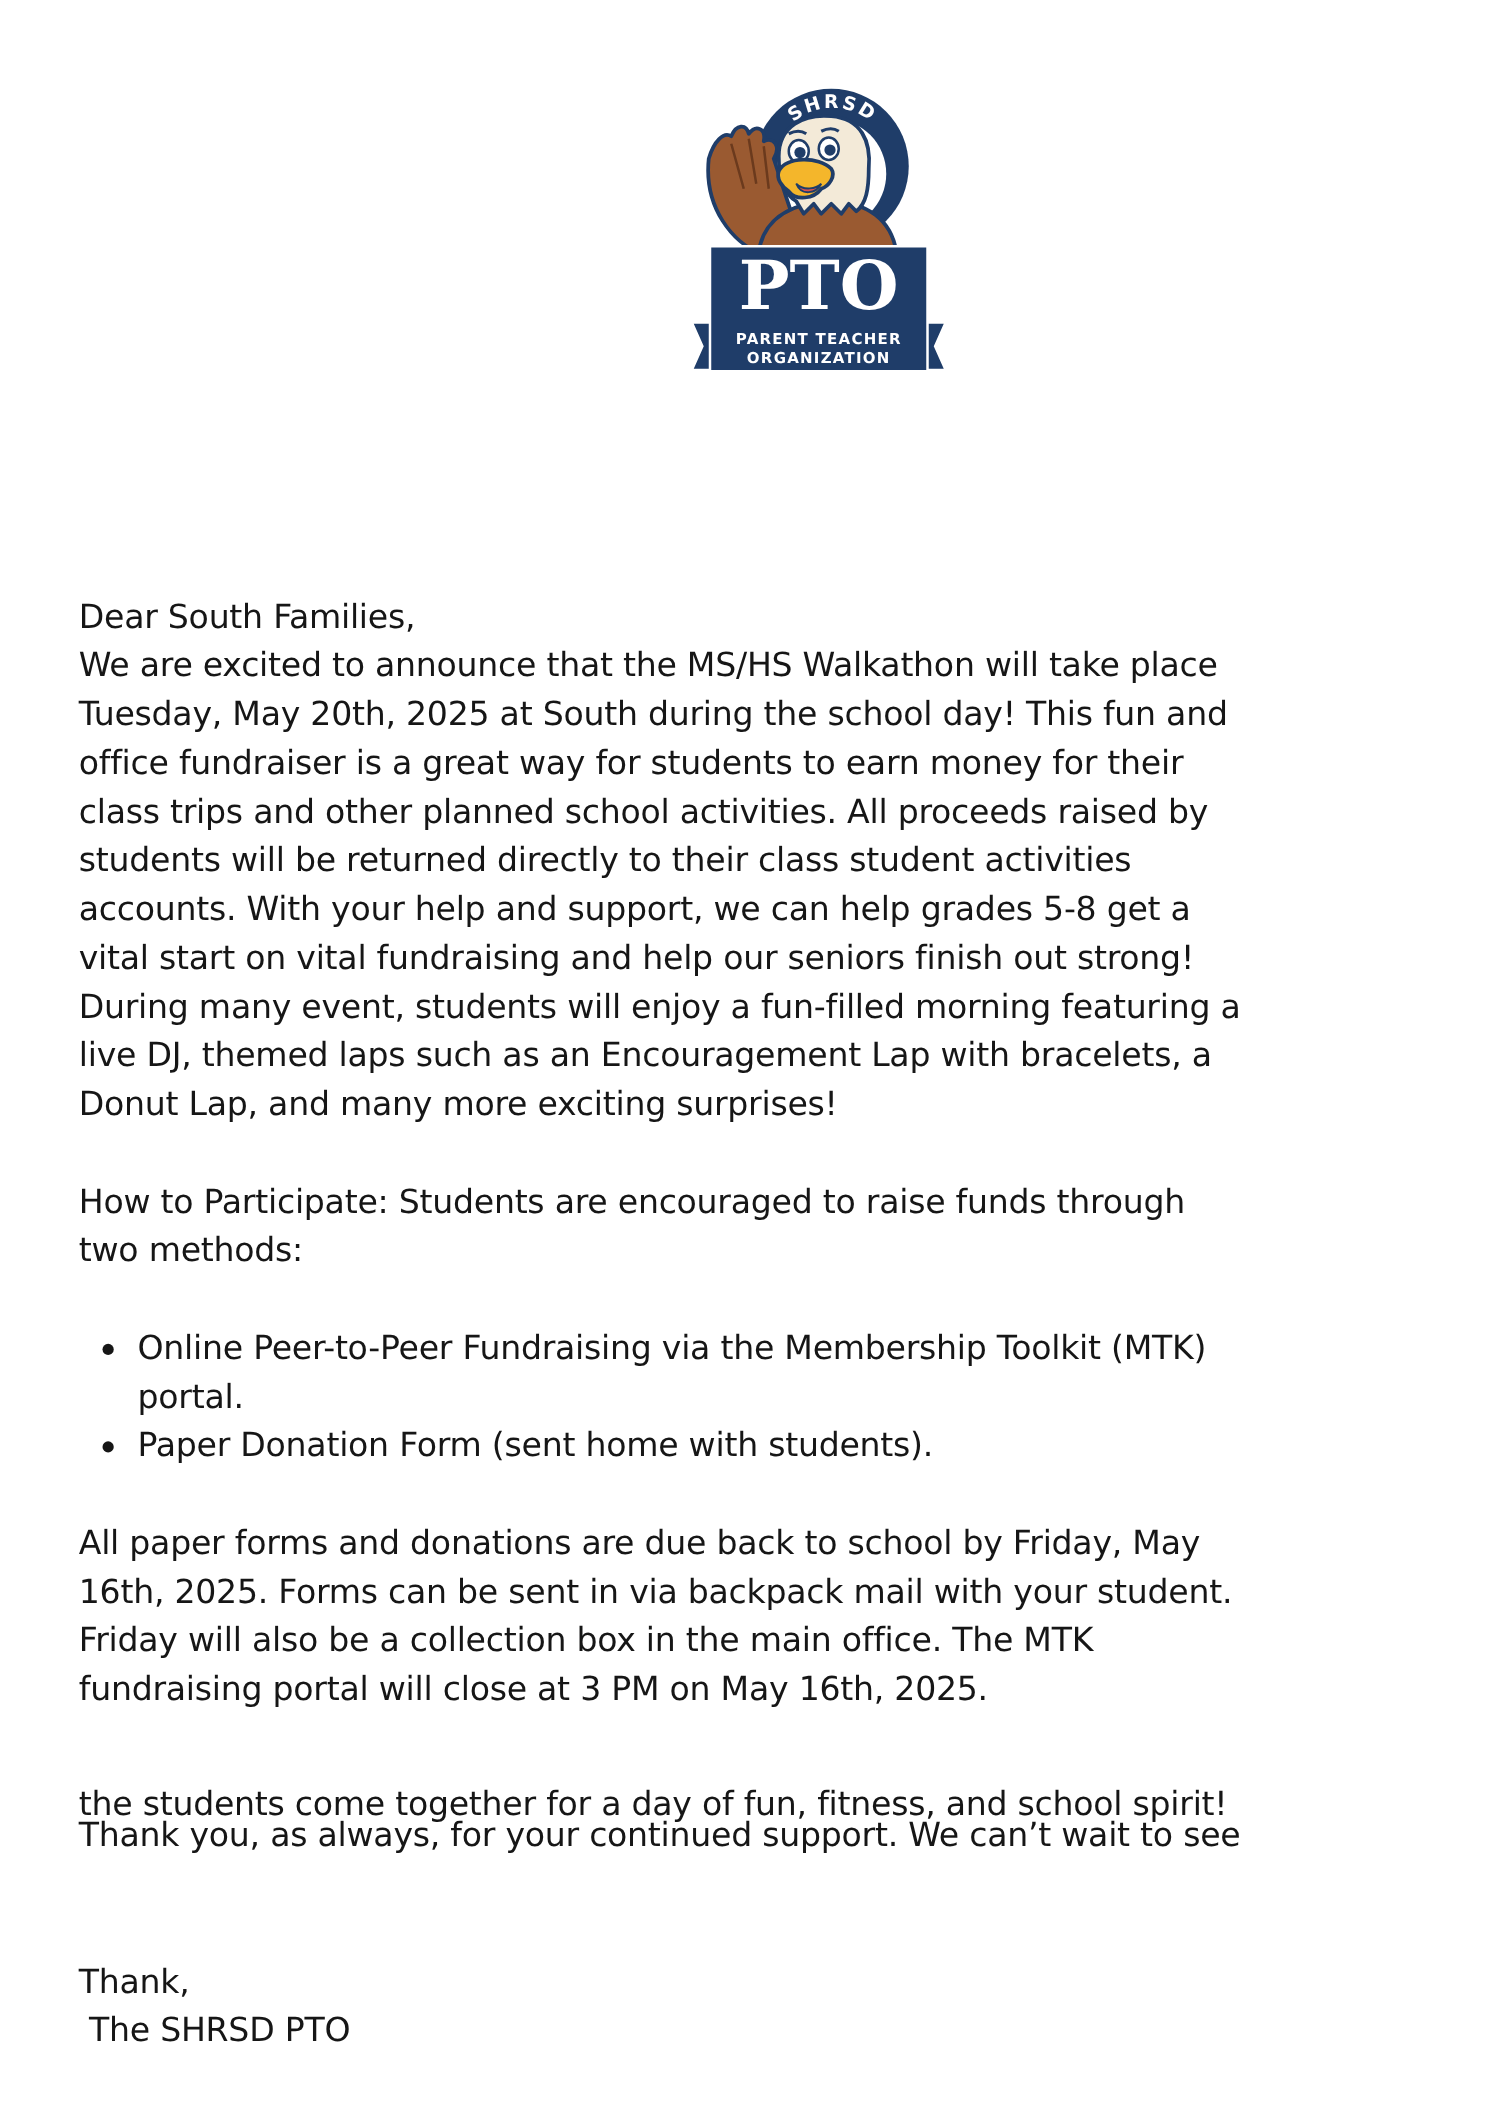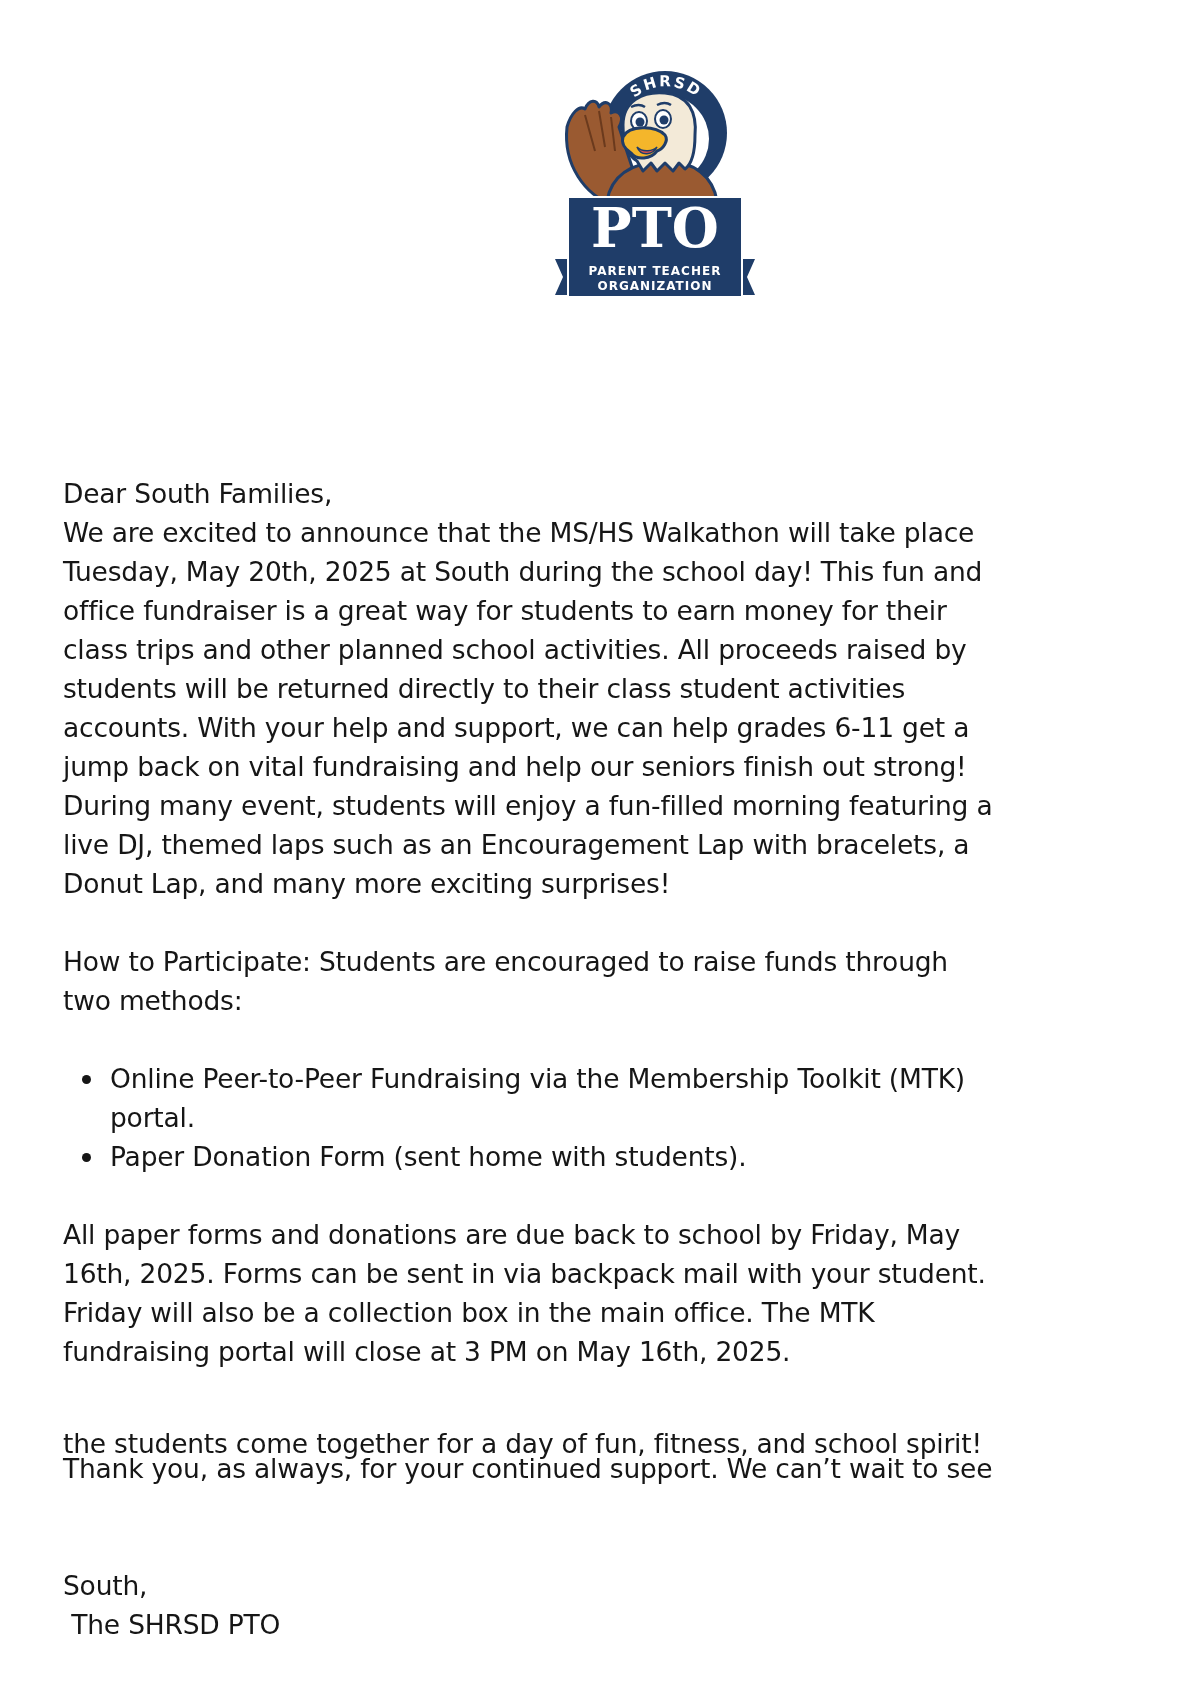--- a/index.html
+++ b/index.html
@@ -58,22 +58,22 @@
 
   <div class="letter">
 
     <div class="line" style="top:474px">Dear South Families,</div>
 
     <div class="line" style="top:513px">We are excited to announce that the MS/HS Walkathon will take place</div>
     <div class="line" style="top:552px">Tuesday, May 20th, 2025 at South during the school day! This fun and</div>
     <div class="line" style="top:591px">office fundraiser is a great way for students to earn money for their</div>
     <div class="line" style="top:630px">class trips and other planned school activities. All proceeds raised by</div>
     <div class="line" style="top:669px">students will be returned directly to their class student activities</div>
-    <div class="line" style="top:708px">accounts. With your help and support, we can help grades 6-11 get a</div>
-    <div class="line" style="top:747px">jump back on vital fundraising and help our seniors finish out strong!</div>
+    <div class="line" style="top:708px">accounts. With your help and support, we can help grades 5-8 get a</div>
+    <div class="line" style="top:747px">vital start on vital fundraising and help our seniors finish out strong!</div>
     <div class="line" style="top:786px">During many event, students will enjoy a fun-filled morning featuring a</div>
     <div class="line" style="top:825px">live DJ, themed laps such as an Encouragement Lap with bracelets, a</div>
     <div class="line" style="top:864px">Donut Lap, and many more exciting surprises!</div>
 
     <div class="line" style="top:942px">How to Participate: Students are encouraged to raise funds through</div>
     <div class="line" style="top:981px">two methods:</div>
 
     <div class="bullet-item" style="top:1059px">
       <span class="bullet-dot" style="top:16px"></span>
       <div class="bullet-line" style="top:0">Online Peer-to-Peer Fundraising via the Membership Toolkit (MTK)</div>
@@ -85,16 +85,16 @@
     </div>
 
     <div class="line" style="top:1215px">All paper forms and donations are due back to school by Friday, May</div>
     <div class="line" style="top:1254px">16th, 2025. Forms can be sent in via backpack mail with your student.</div>
     <div class="line" style="top:1293px">Friday will also be a collection box in the main office. The MTK</div>
     <div class="line" style="top:1332px">fundraising portal will close at 3 PM on May 16th, 2025.</div>
 
     <div class="line" style="top:1449px">Thank you, as always, for your continued support. We can’t wait to see</div>
     <div class="line" style="top:1424px">the students come together for a day of fun, fitness, and school spirit!</div>
 
-    <div class="line" style="top:1566px">South,</div>
+    <div class="line" style="top:1566px">Thank,</div>
     <div class="line" style="top:1605px"> The SHRSD PTO</div>
   </div>
 </div>
 
 </body></html>

